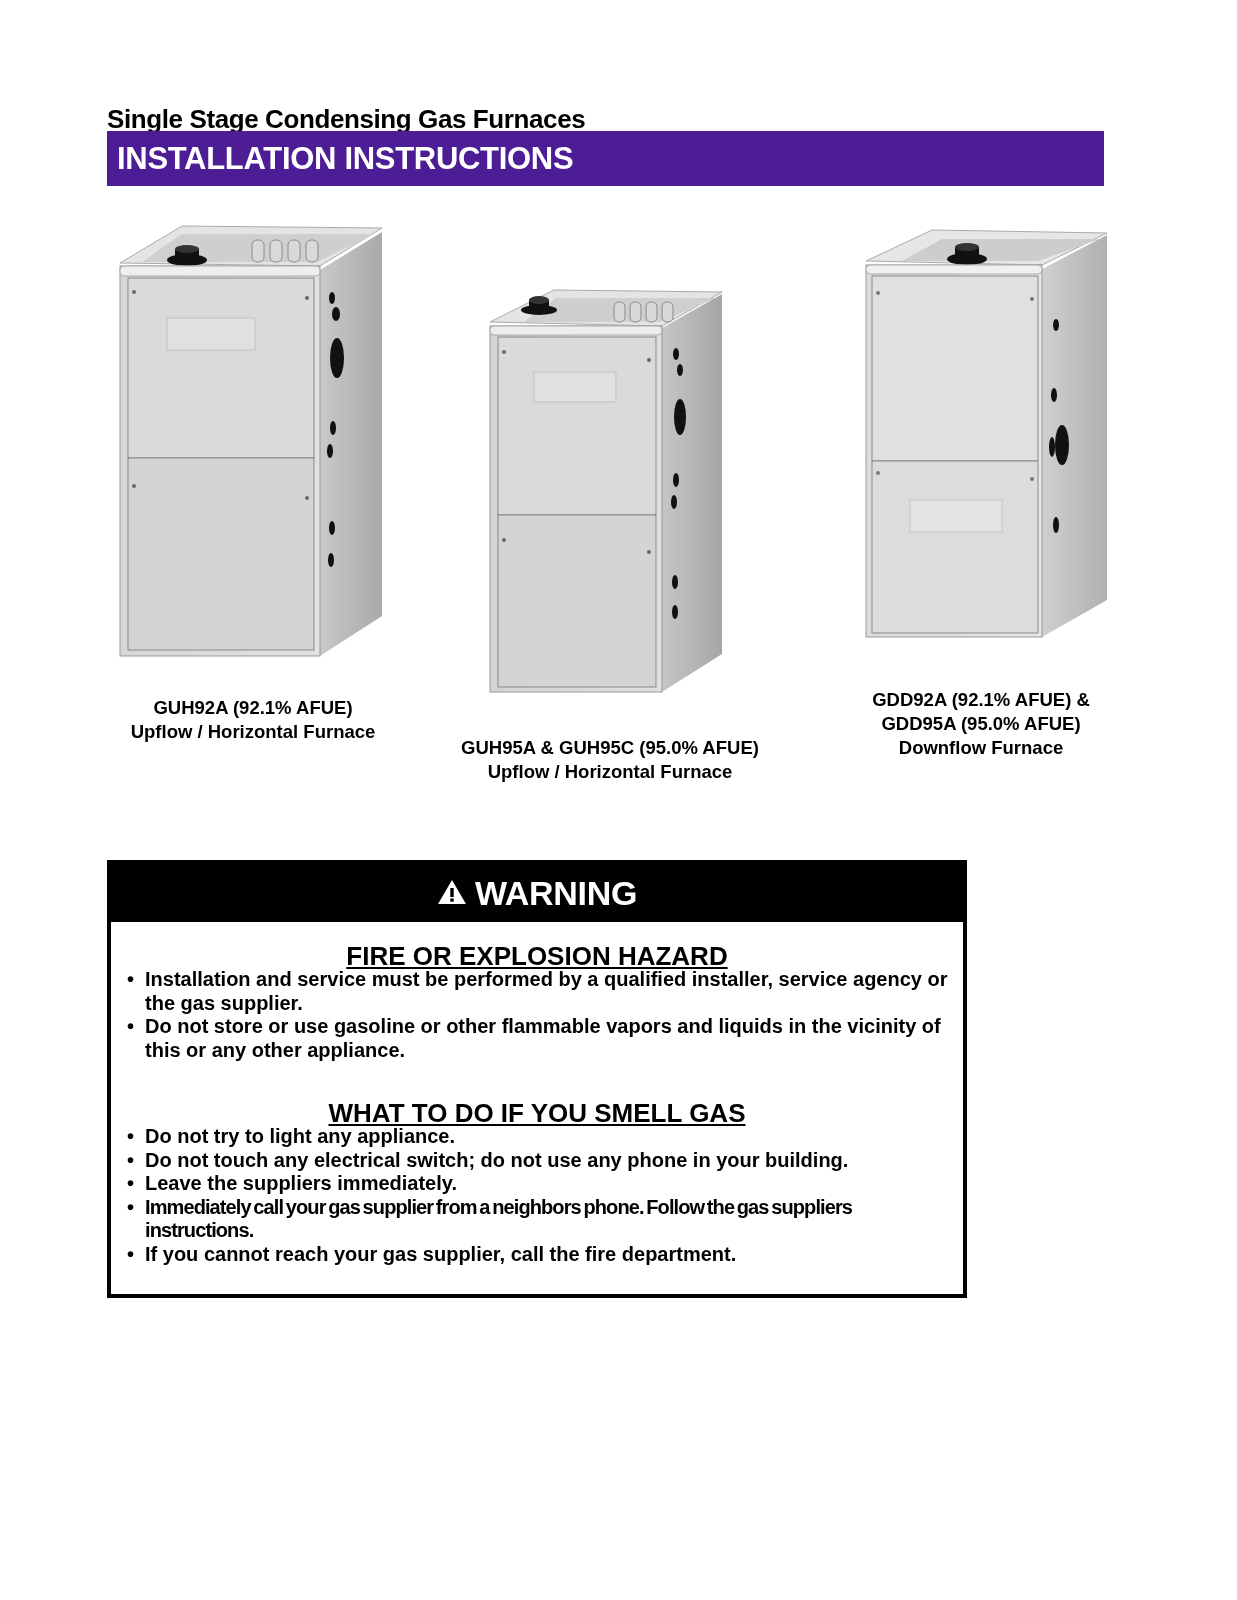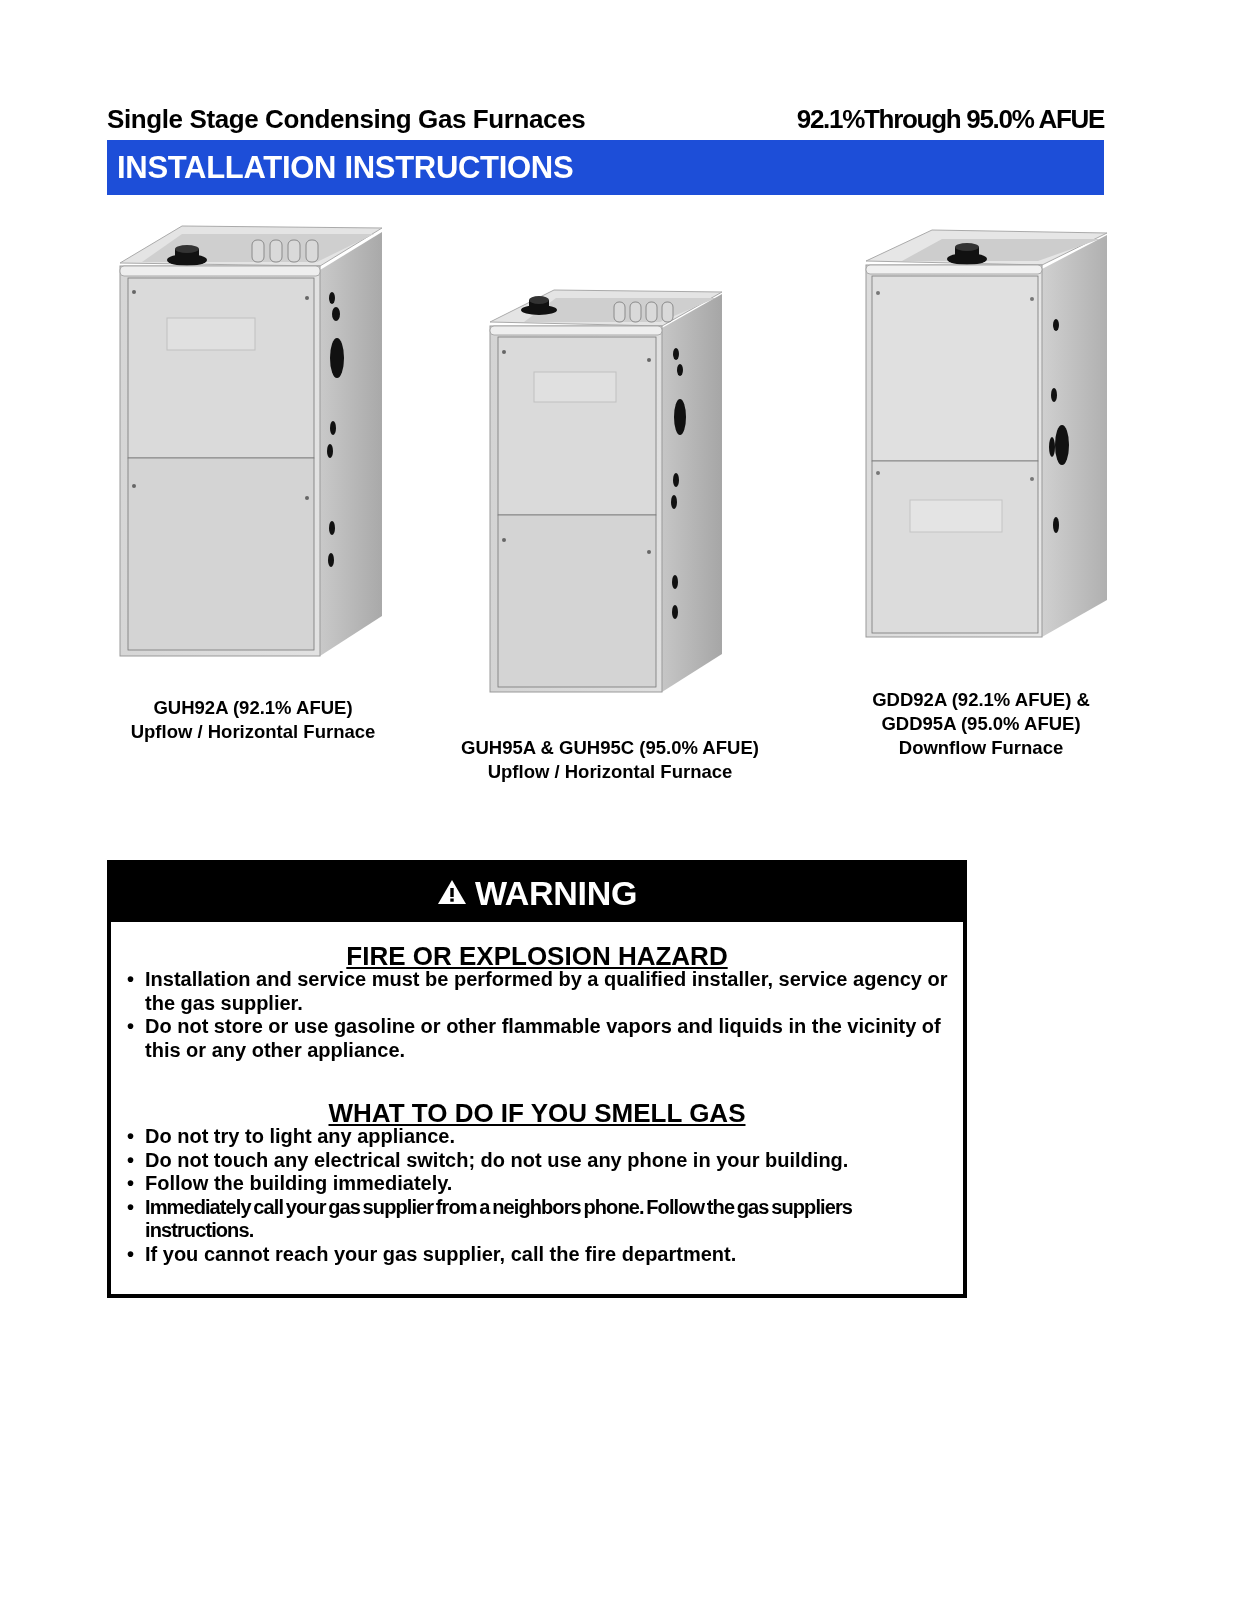--- a/index.html
+++ b/index.html
@@ -2,22 +2,22 @@
 <html><head>
 <meta charset="utf-8">
 <style>
   html, body { margin: 0; padding: 0; background: #ffffff; }
   body { width: 1237px; height: 1600px; position: relative; overflow: hidden;
          font-family: "Liberation Sans", "DejaVu Sans", sans-serif; color: #000; }
   .hdr-row { position: absolute; left: 107px; top: 102px; width: 997px; height: 34px;
              display: flex; justify-content: space-between; align-items: center;
              font-weight: bold; font-size: 26px; letter-spacing: -0.4px; }
   .hdr-right { letter-spacing: -1.3px; }
-  .title-bar { position: absolute; left: 107px; top: 140px; width: 997px; height: 55px;
-               background: #1d4ed8; color: #fff; font-weight: bold; font-size: 31px;
+  .title-bar { position: absolute; left: 107px; top: 131px; width: 997px; height: 55px;
+               background: #4c1d95; color: #fff; font-weight: bold; font-size: 31px;
                display: flex; align-items: center; padding-left: 10px; box-sizing: border-box;
                letter-spacing: -0.3px; }
   .product { position: absolute; }
   .product svg { display: block; }
   .caption { position: absolute; text-align: center; font-weight: bold; font-size: 18.5px;
              line-height: 24px; }
   .warn-box { position: absolute; left: 107px; top: 860px; width: 860px; height: 438px;
               border: 4px solid #000; box-sizing: border-box; background: #fff; }
   .warn-head { position: absolute; left: 0; top: 0; right: 0; height: 58px; background: #000;
                color: #fff; font-weight: bold; font-size: 34px; display: flex;
@@ -32,21 +32,20 @@
   .tight { letter-spacing: -0.9px; word-spacing: -2px; }
   .warn-foot { position: absolute; left: 0; right: 0; bottom: 0; height: 38px; background: #000;
                color: #fff; font-weight: bold; font-size: 15.5px; display: flex;
                align-items: center; justify-content: center; }
 </style>
 </head>
 <body>
 
 <div class="hdr-row">
   <span>Single Stage Condensing Gas Furnaces</span>
-  <span class="hdr-right">92.1%Through 95.0% AFUE</span>
 </div>
 <div class="title-bar">
   <span>INSTALLATION INSTRUCTIONS</span>
 </div>
 
 <div class="product" style="left:112px; top:218px;">
   <svg width="285" height="445" viewBox="0 0 285 445">
     <defs>
       <linearGradient id="side1" x1="0" x2="1">
           <stop offset="0" stop-color="#c9c9c9"></stop>
@@ -206,18 +205,18 @@
   <div class="sec-title" style="top:77px;">FIRE OR EXPLOSION HAZARD</div>
   <ul class="blist" style="top:104px;">
     <li>Installation and service must be performed by a qualified installer, service agency or the gas supplier.</li>
     <li>Do not store or use gasoline or other flammable vapors and liquids in the vicinity of this or any other appliance.</li>
   </ul>
 
   <div class="sec-title" style="top:234px;">WHAT TO DO IF YOU SMELL GAS</div>
   <ul class="blist" style="top:261px;">
     <li>Do not try to light any appliance.</li>
     <li>Do not touch any electrical switch; do not use any phone in your building.</li>
-    <li>Follow the building immediately.</li>
+    <li>Leave the suppliers immediately.</li>
     <li class="tight">Immediately call your gas supplier from a neighbors phone. Follow the gas suppliers instructions.</li>
     <li>If you cannot reach your gas supplier, call the fire department.</li>
   </ul>
 
 </div>
 
 </body></html>

